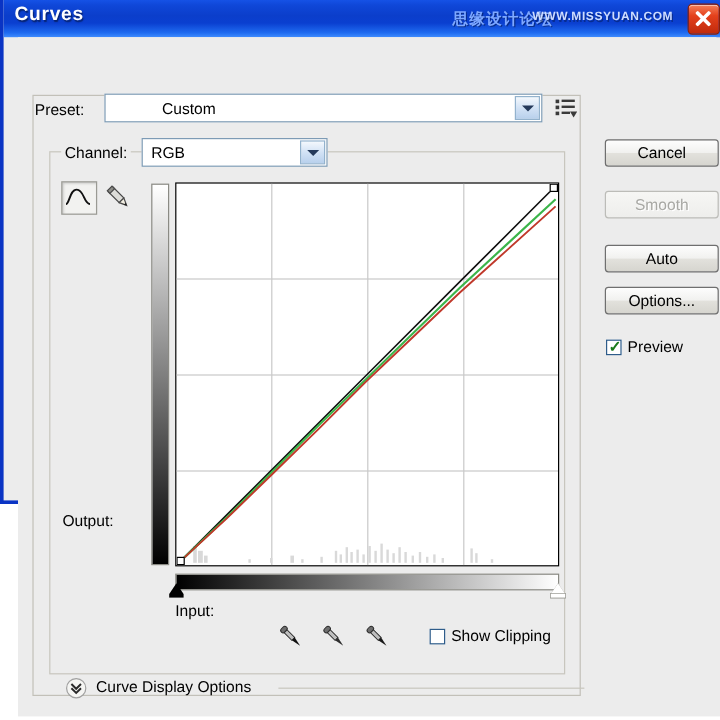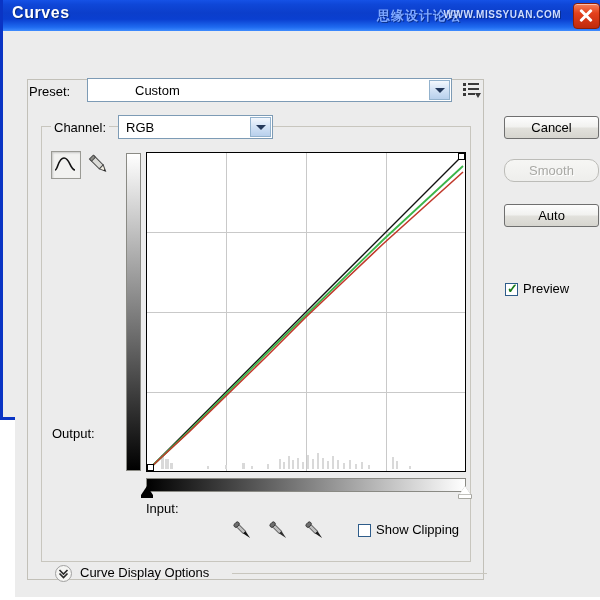--- a/index.html
+++ b/index.html
@@ -409,21 +409,20 @@
   .btn.default {
     border: 2px solid #3b6fbf;
     line-height: 19px;
   }
   .btn.disabled {
     color: #a8a8a4;
     border-color: #bcbcb8;
     background: linear-gradient(to bottom, #f6f6f4 0%, #eeeeec 100%);
     text-shadow: 1px 1px 0 #ffffff;
     cursor: default;
-    border-radius: 10px;
   }
   #btn-ok     { top: 50px; }
   #btn-cancel { top: 85px; }
   #btn-smooth { top: 128px; }
   #btn-auto   { top: 173px; }
   #btn-options{ top: 208px; }
   #preview-row {
     position: absolute;
     left: 490px; top: 252px;
   }
@@ -593,20 +592,21 @@
           <polyline points="3.5,7.5 7.5,11.5 11.5,7.5" fill="none" stroke="#2a2a2a" stroke-width="1.6"></polyline>
         </svg>
       </div>
       <span id="cdo-label">Curve Display Options</span>
       <div id="cdo-line"></div>
     </div>
 
     <div class="btn" id="btn-cancel">Cancel</div>
     <div class="btn disabled" id="btn-smooth">Smooth</div>
     <div class="btn" id="btn-auto">Auto</div>
+    <div class="btn" id="btn-options">Options...</div>
 
     <div id="preview-row">
       <div class="cb">
         <span class="tick">✓</span>
       </div>
       <span class="cb-label">Preview</span>
     </div>
 
   </div>
 </div>

